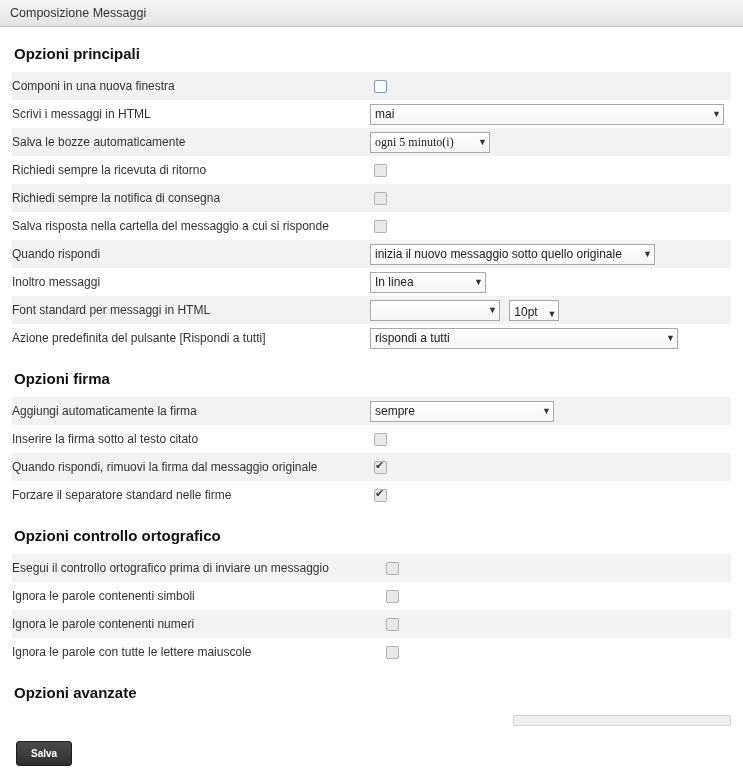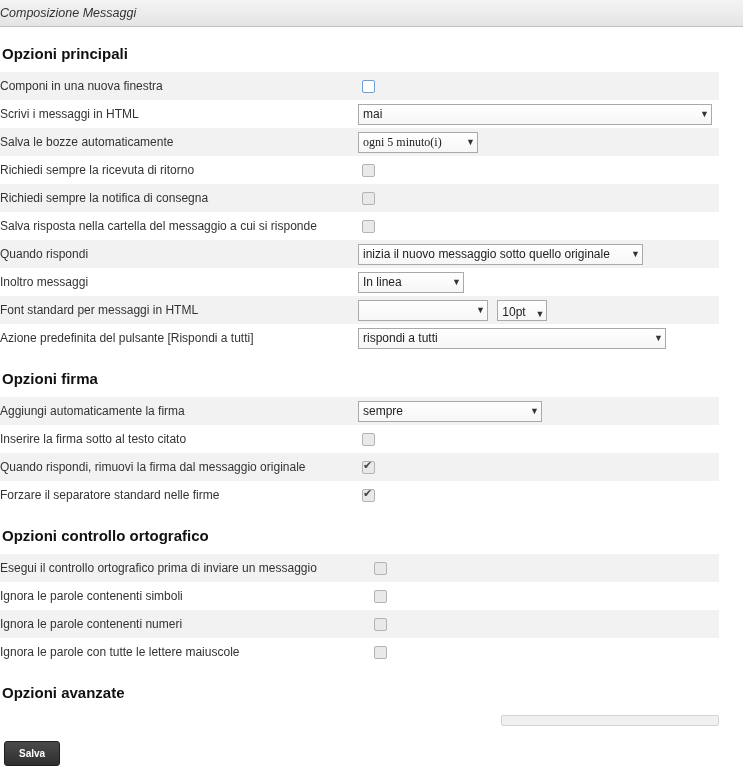--- a/index.html
+++ b/index.html
@@ -14,29 +14,29 @@
     font-size: 12px;
     color: #222222;
     overflow: hidden;
   }
   .titlebar {
     height: 27px;
     background: linear-gradient(to bottom, #f4f4f4 0%, #e4e4e4 100%);
     border-bottom: 1px solid #c0c0c0;
     display: flex;
     align-items: center;
-    box-sizing: border-box;
-    font-style: italic;
+    padding-left: 10px;
+    box-sizing: border-box;
   }
   .titlebar-text {
     font-size: 12.5px;
     color: #333;
   }
   .content {
-    padding: 0 0;
+    padding: 0 12px;
     box-sizing: border-box;
   }
   h2.section {
     font-size: 15px;
     font-weight: bold;
     color: #111;
     margin: 18px 0 10px 2px;
   }
   table.opts {
     width: 719px;
@@ -121,21 +121,21 @@
     line-height: 1;
     padding-left: 2px;
   }
   .w-wide   { width: 354px; }
   .w-narrow { width: 120px; font-family: Liberation Serif, serif; }
   .w-font   { width: 130px; }
   .w-size   { width: 50px; }
   .w-reply  { width: 285px; }
   .w-all    { width: 308px; }
   .w-sig    { width: 184px; text-align: center; }
-  .w-fwd    { width: 106px; text-align: center; }
+  .w-fwd    { width: 116px; text-align: center; }
   .scroll-stub {
     width: 719px;
     height: 12px;
     margin-top: 14px;
     position: relative;
   }
   .scroll-stub .track {
     position: absolute;
     right: 0;
     top: 0;

